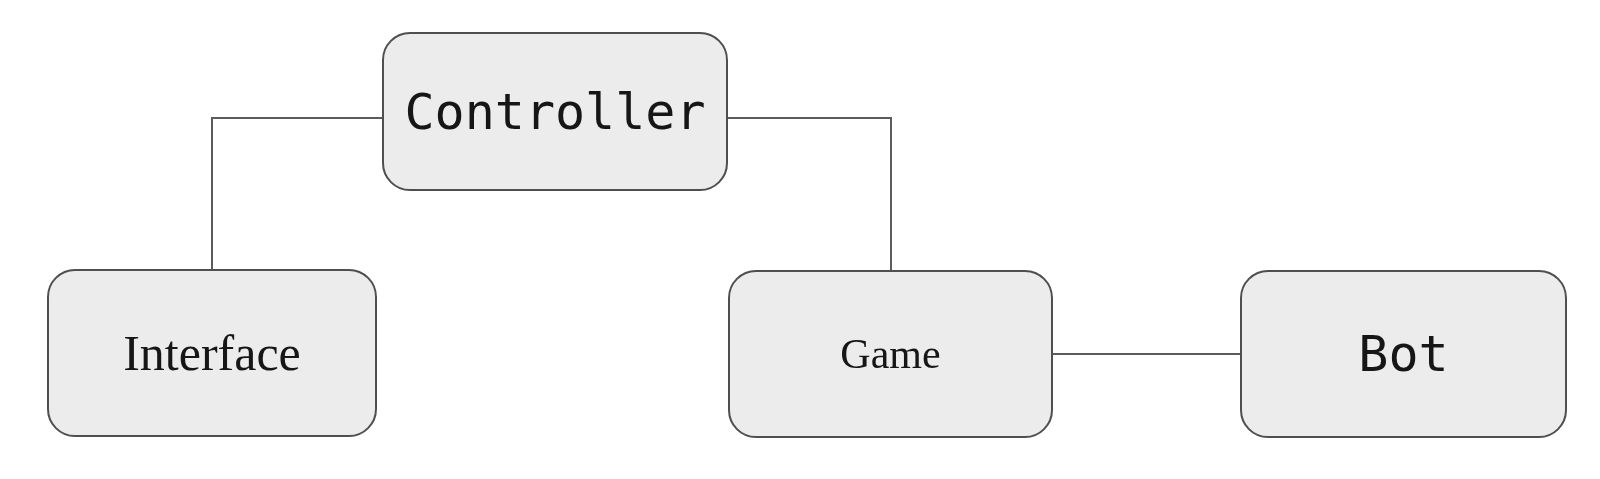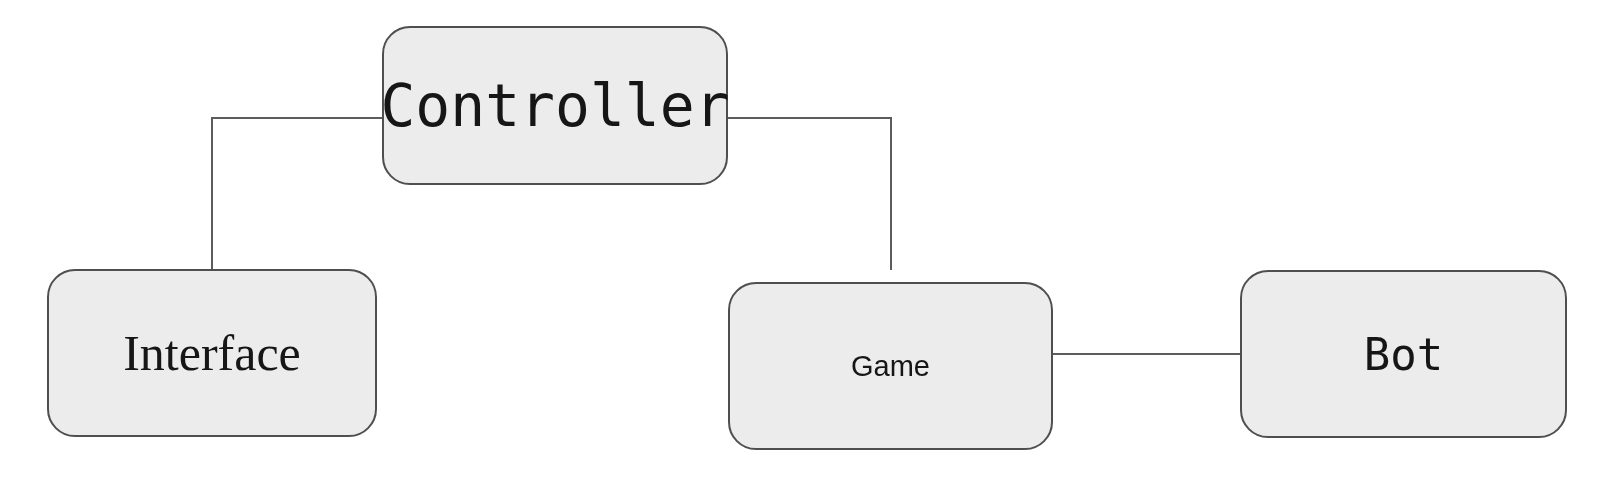--- a/index.html
+++ b/index.html
@@ -30,41 +30,40 @@
     border-radius: 28px;
     display: flex;
     align-items: center;
     justify-content: center;
     color: #161616;
     font-family: "DejaVu Sans Mono", "Liberation Mono", monospace;
     letter-spacing: 0px;
     white-space: nowrap;
   }
   #node-controller {
-    left: 382px; top: 26px;
+    left: 382px; top: 32px;
     width: 346px; height: 159px;
-    font-size: 58px;
+    font-size: 50px;
   }
   #node-interface {
     left: 47px; top: 269px;
     width: 330px; height: 168px;
     font-size: 50px;
     font-family: Liberation Serif, serif;
   }
   #node-game {
     left: 728px; top: 270px;
     width: 325px; height: 168px;
-    font-family: Liberation Sans, sans-serif;
-    font-size: 29px;
-    margin-top: 12px;
+    font-family: Liberation Serif, serif;
+    font-size: 42px;
   }
   #node-bot {
     left: 1240px; top: 270px;
     width: 327px; height: 168px;
-    font-size: 44px;
+    font-size: 50px;
   }
 </style>
 </head>
 <body>
 
 <div class="canvas">
 
   <svg class="edges" viewBox="0 0 1600 479" xmlns="http://www.w3.org/2000/svg">
     <polyline points="382,118 212,118 212,269" fill="none" stroke="#5c5c5c" stroke-width="2"></polyline>
     <polyline points="728,118 891,118 891,270" fill="none" stroke="#5c5c5c" stroke-width="2"></polyline>

